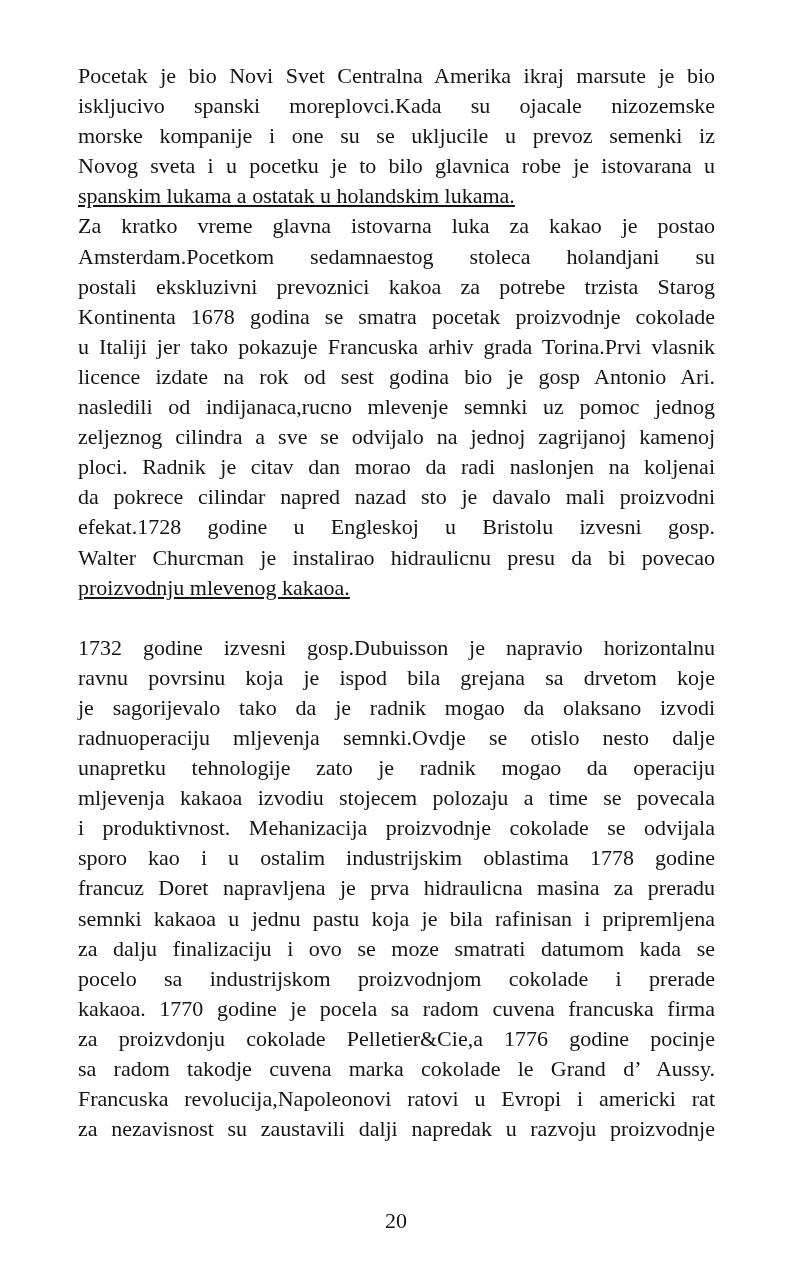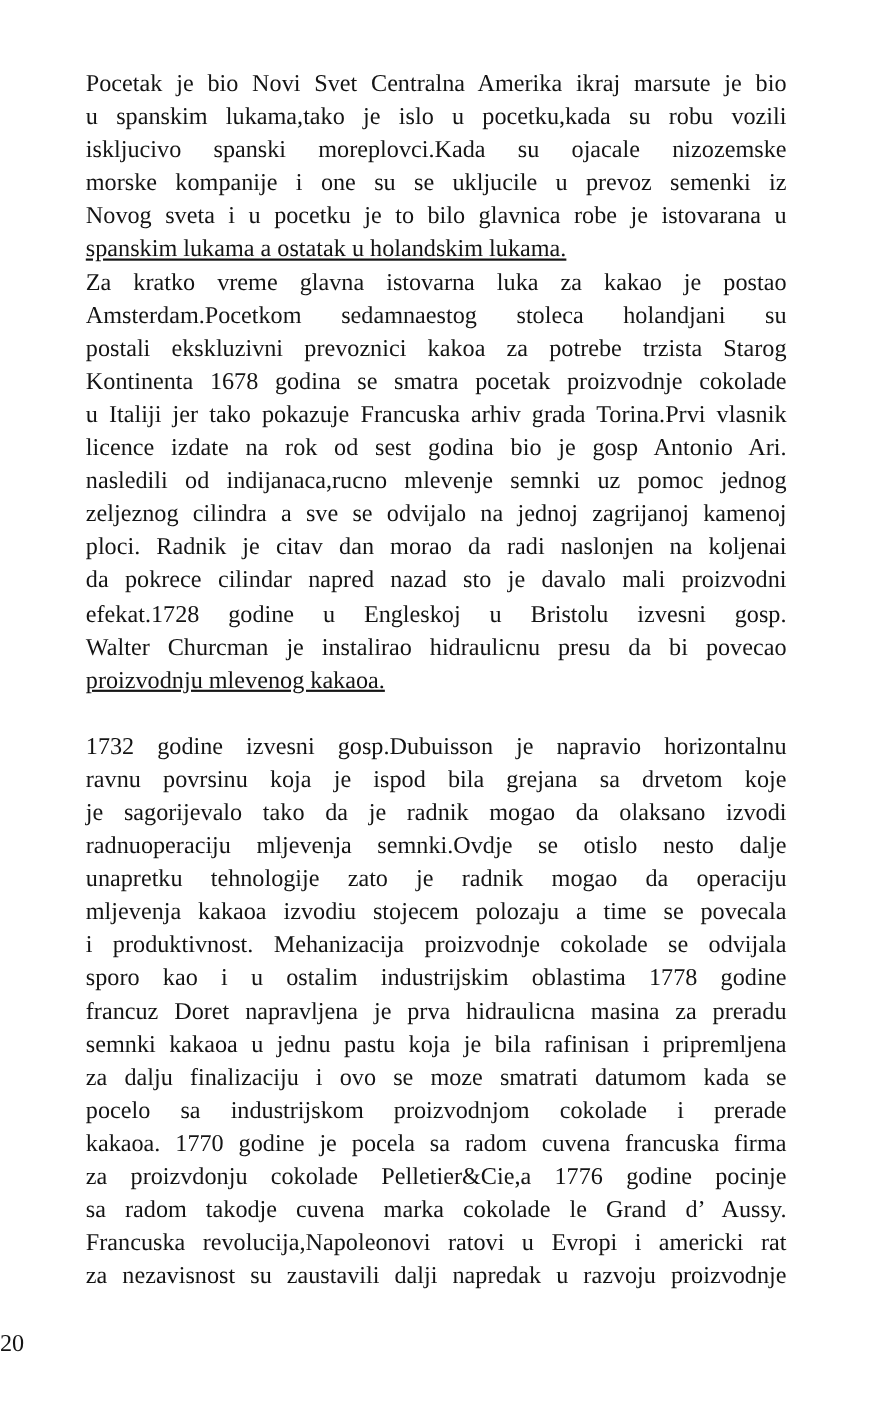--- a/index.html
+++ b/index.html
@@ -41,35 +41,34 @@
   .ln.end {
     text-align-last: left;
     text-decoration: underline;
     -moz-text-align-last: left;
   }
   .folio {
     position: absolute;
     left: 0;
     top: 1206px;
     width: 792px;
-    text-align: left;
+    text-align: center;
     font-size: 22px;
     line-height: 30px;
   }
 </style>
 </head>
 <body>
 
 <div class="page">
 
   <div class="content">
 
     <div class="para">
       <div class="ln">Pocetak je bio Novi Svet Centralna Amerika ikraj marsute je bio</div>
-      <div class="ln">u spanskim lukama,tako je islo u pocetku,kada su robu vozili</div>
       <div class="ln">iskljucivo spanski moreplovci.Kada su ojacale nizozemske</div>
       <div class="ln">morske kompanije i one su se ukljucile u prevoz semenki iz</div>
       <div class="ln">Novog sveta i u pocetku je to bilo glavnica robe je istovarana u</div>
       <div class="ln end">spanskim lukama a ostatak u holandskim lukama.</div>
     </div>
 
     <div class="para">
       <div class="ln">Za kratko vreme glavna istovarna luka za kakao je postao</div>
       <div class="ln">Amsterdam.Pocetkom sedamnaestog stoleca holandjani su</div>
       <div class="ln">postali ekskluzivni prevoznici kakoa za potrebe trzista Starog</div>

